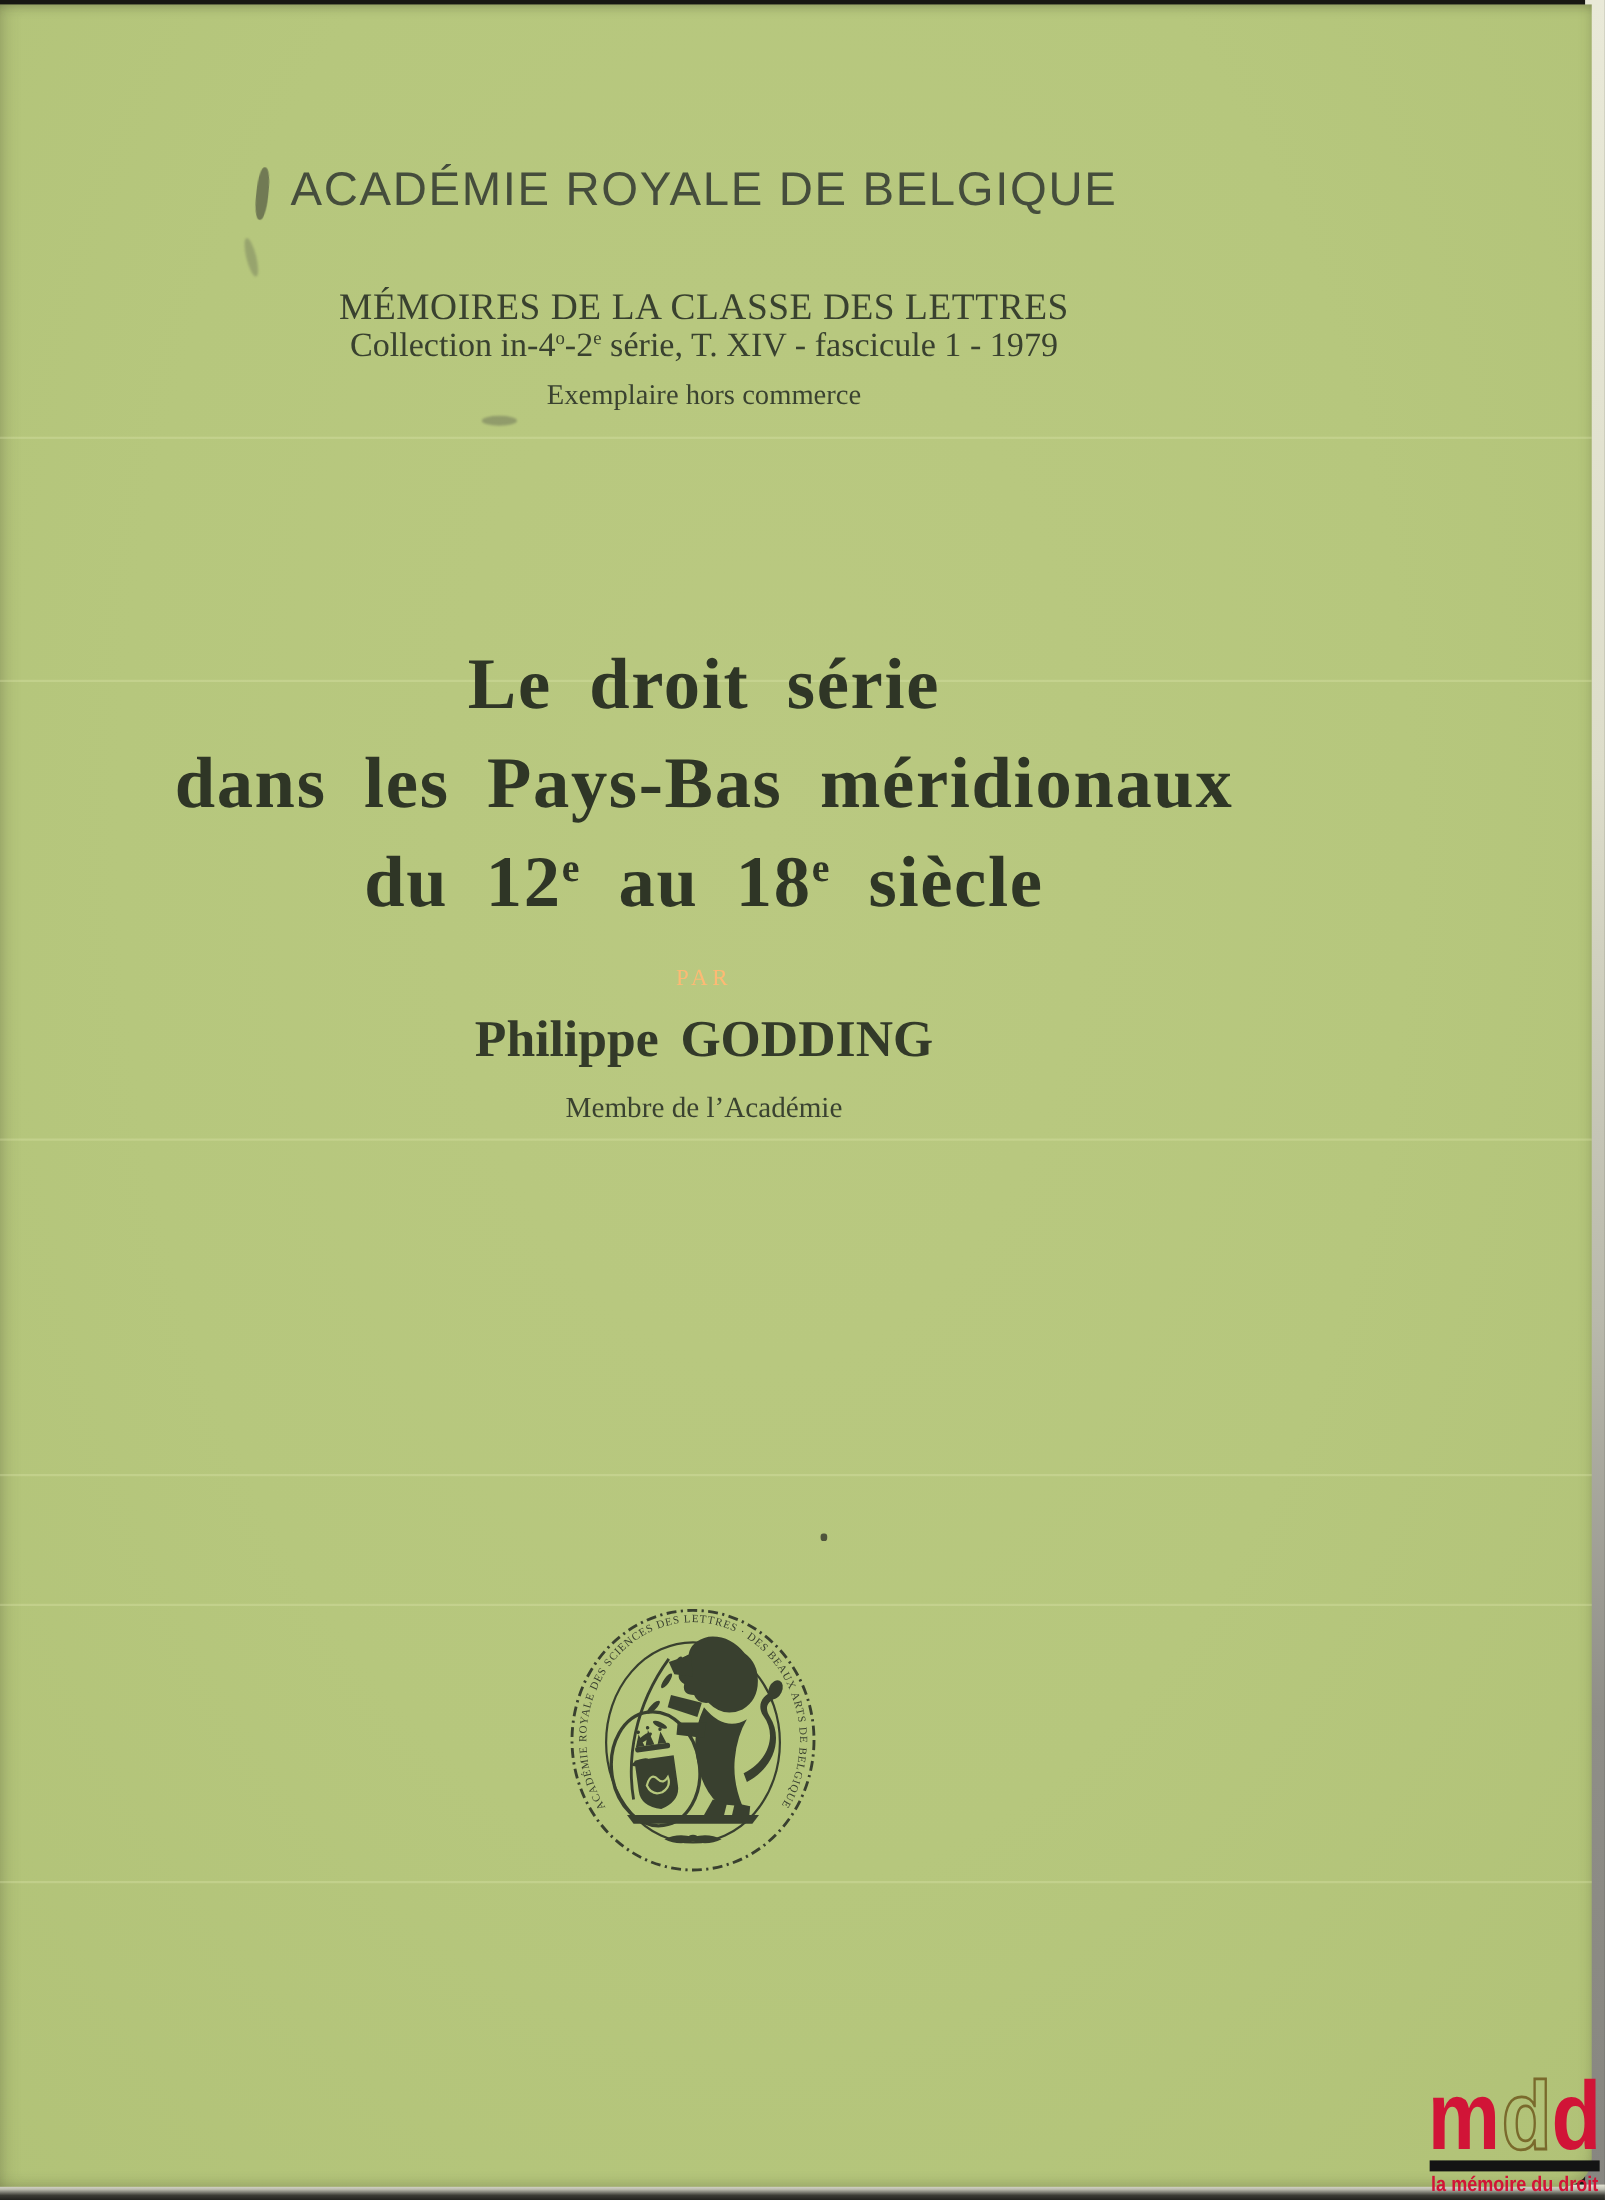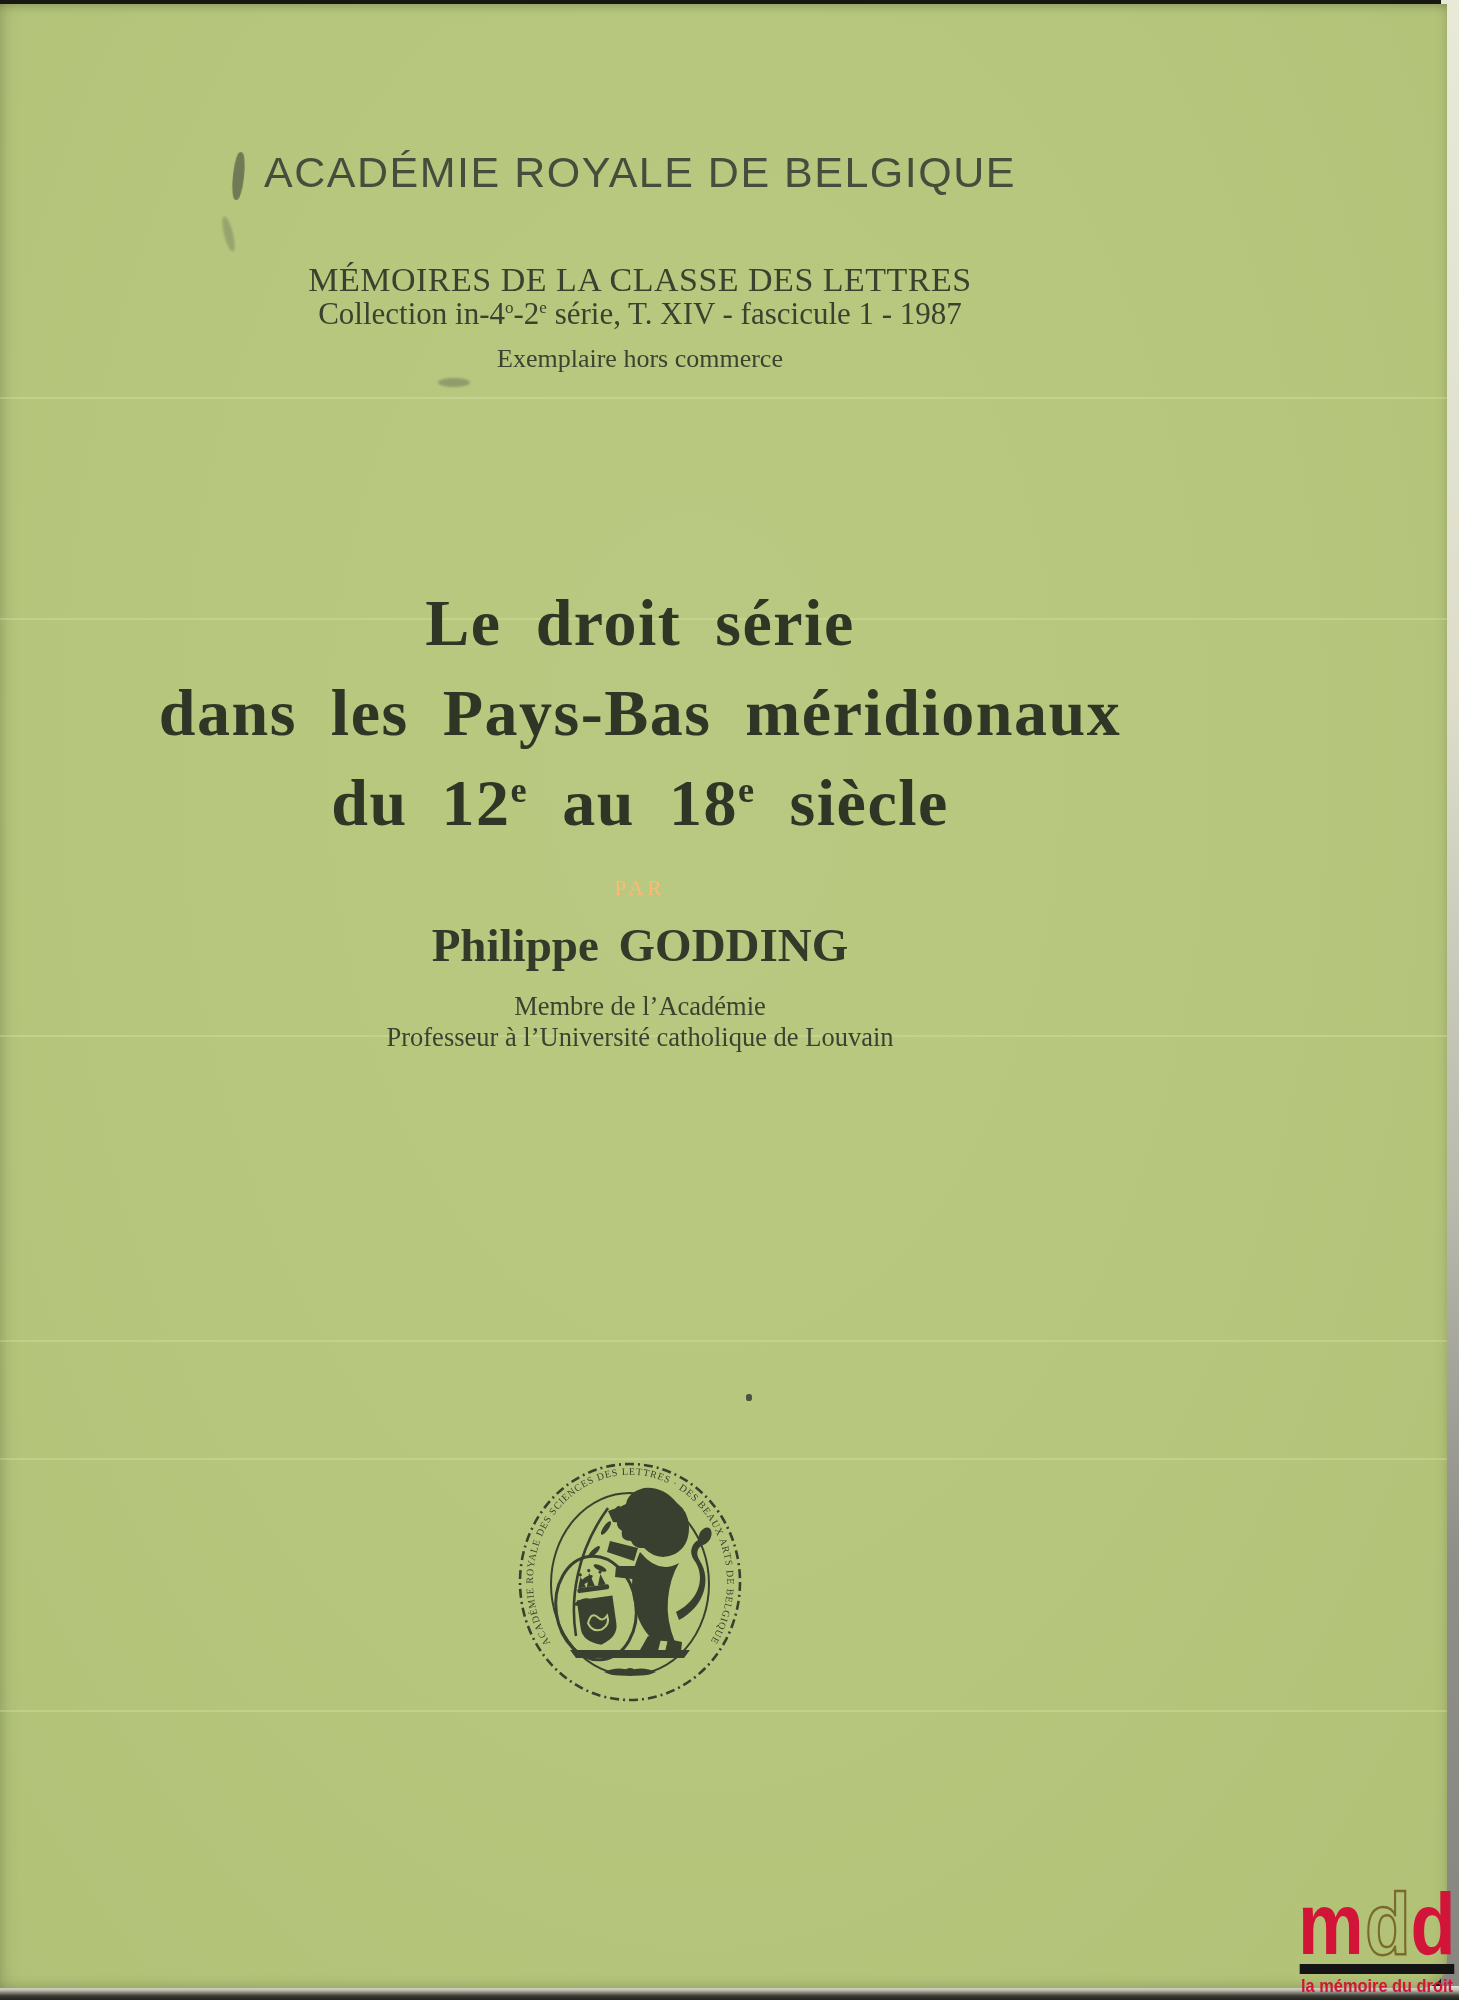--- a/index.html
+++ b/index.html
@@ -69,37 +69,36 @@
 
   <div class="artifact mark-a"></div>
   <div class="artifact mark-b"></div>
   <div class="artifact mark-c"></div>
   <div class="artifact dot-a"></div>
 
   <div class="text-col l-academy">ACADÉMIE ROYALE DE BELGIQUE</div>
 
   <div class="text-col l-memoires">MÉMOIRES DE LA CLASSE DES LETTRES</div>
 
-  <div class="text-col l-collection"><span>Collection in-4</span><span class="sup">o</span><span>-2</span><span class="sup">e</span><span> série, T. XIV - fascicule 1 - 1987</span></div>
+  <div class="text-col l-collection"><span>Collection in-4</span><span class="sup">o</span><span>-2</span><span class="sup">e</span><span> série, T. XIV - fascicule 1 - 1979</span></div>
 
   <div class="text-col l-exemplaire">Exemplaire hors commerce</div>
 
   <div class="text-col l-title">
     <div>Le droit série</div>
     <div>dans les Pays-Bas méridionaux</div>
     <div><span>du 12</span><span class="sup">e</span><span> au 18</span><span class="sup">e</span><span> siècle</span></div>
   </div>
 
   <div class="text-col l-par">PAR</div>
 
   <div class="text-col l-name">Philippe GODDING</div>
 
   <div class="text-col l-roles">
     <div>Membre de l’Académie</div>
-    <div>Professeur à l’Université catholique de Louvain</div>
   </div>
 
   <svg class="seal" viewBox="0 0 228 244">
     <g fill="none" stroke="#39402f">
 
       <ellipse cx="114" cy="122" rx="110" ry="118" stroke-width="2.6" stroke-dasharray="9 4 2 4"></ellipse>
 
       <ellipse cx="114" cy="124" rx="79" ry="91" stroke-width="2"></ellipse>
     </g>
 

